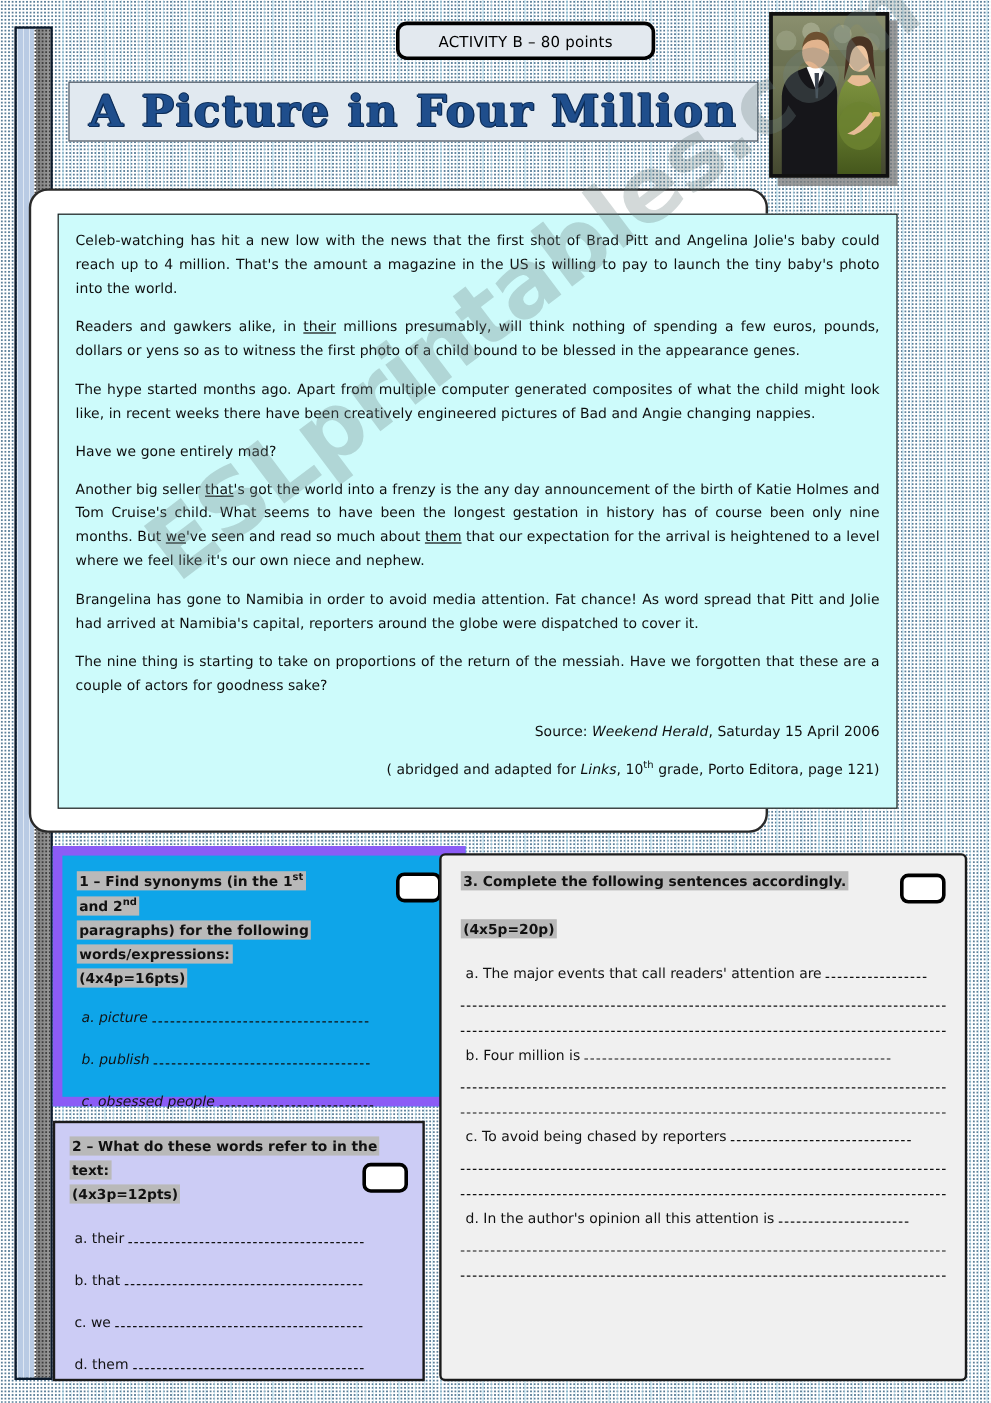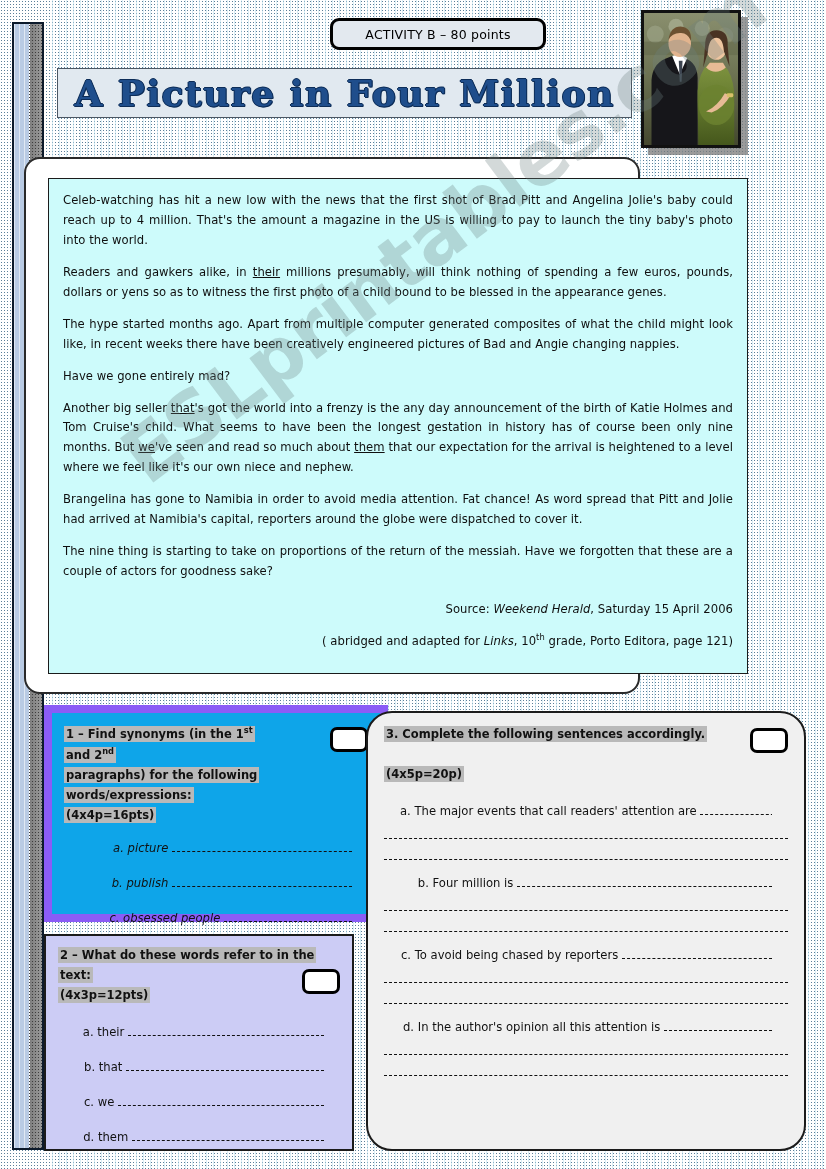--- a/index.html
+++ b/index.html
@@ -213,42 +213,41 @@
     border-radius: 7px;
     box-sizing: border-box;
   }
   #ex1-score { right: 12px; top: 14px; }
   #ex2-score { right: 12px; top: 33px; }
   #ex3-score { right: 16px; top: 15px; }
 
   .blank-item {
     font-size: 11.6px;
     color: #111111;
-    margin: 16px;
+    margin: 4px;
     white-space: nowrap;
     overflow: hidden;
-    text-align: right;
   }
   .blank-line {
     border-bottom: 1.4px dashed #111111;
     display: inline-block;
     vertical-align: baseline;
     height: 0.85em;
   }
 
   
   #ex3-panel {
     position: absolute;
     left: 366px;
     top: 711px;
     width: 440px;
     height: 440px;
     background: #f0f0f0;
     border: 2px solid #1b1b1b;
-    border-radius: 26px;
+    border-radius: 5px;
     box-sizing: border-box;
     padding: 12px 16px;
   }
   #ex3-panel .ex-heading { max-width: 330px; }
   .full-rule {
     border-bottom: 1.4px dashed #111111;
     height: 0;
     margin: 0;
   }
 

